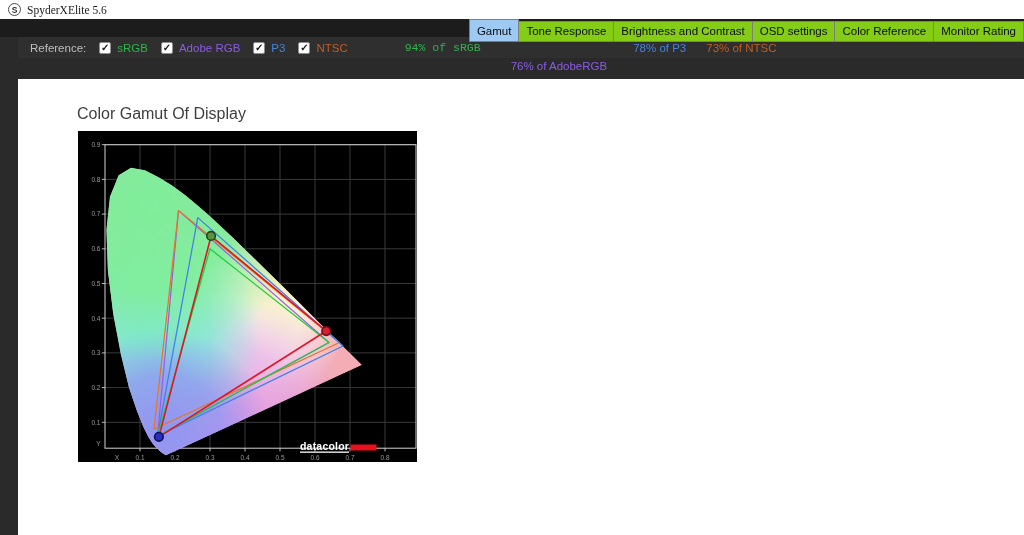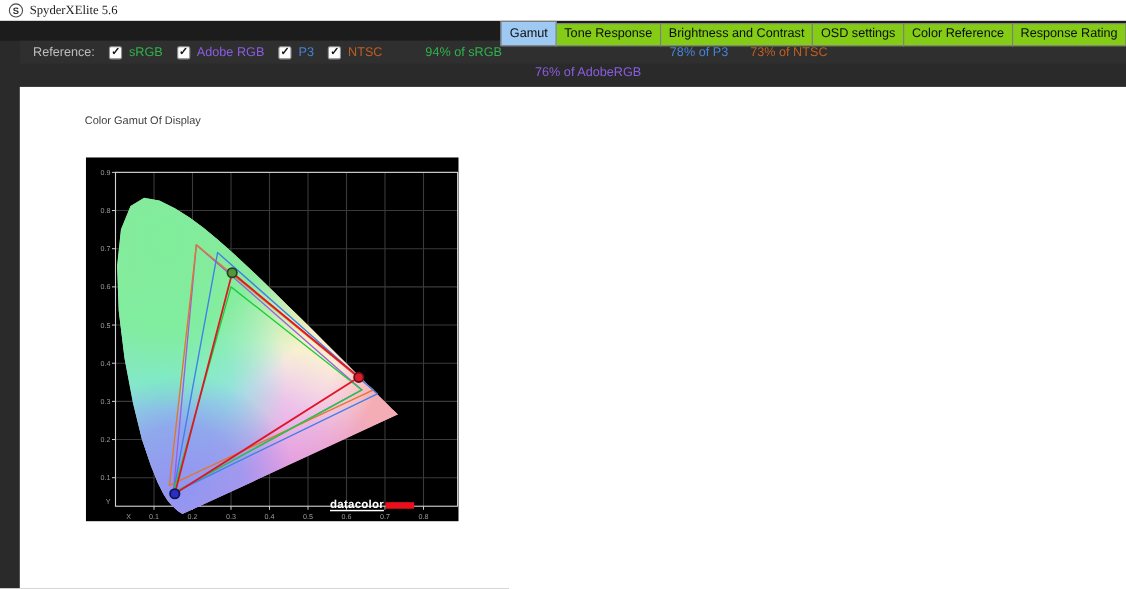--- a/index.html
+++ b/index.html
@@ -45,52 +45,52 @@
   }
   .ref-group { display: flex; align-items: center; gap: 6px; margin-left: 13px; }
   .ref-group:first-of-type { margin-left: 8px; }
   .checkbox {
     width: 12px; height: 12px; background: #fcfcfc;
     border: 1px solid #8f8f8f; border-radius: 2px;
     color: #141414; font-size: 10px; font-weight: bold; line-height: 10px;
     text-align: center; cursor: pointer;
   }
   .ref-pct { white-space: nowrap; }
-  .pct-1 { margin-left: 39px; }
+  .pct-1 { margin-left: 57px; font-family: Liberation Mono, monospace; }
   .pct-2 { margin-left: 30px; margin-top: 36px; }
   .pct-3 { margin-left: 26px; }
   .pct-4 { margin-left: 20px; }
   
   .content {
     position: absolute; top: 60px; left: 18px; right: 0; bottom: 0;
     background: #ffffff;
   }
-  .heading { position: absolute; left: 59px; top: 26px; font-size: 10px; color: #3e3e3e; }
-  .chart-wrap { position: absolute; left: 60px; top: 64px; width: 376px; height: 331px; }
+  .heading { position: absolute; left: 59px; top: 26px; font-size: 16px; color: #3e3e3e; }
+  .chart-wrap { position: absolute; left: 60px; top: 52px; width: 376px; height: 331px; }
   #gamut-svg { display: block; }
   #gamut-svg text { font-family: "Liberation Sans", sans-serif; }
   .summary { position: absolute; left: 59px; top: 422px; font-size: 13.5px; color: #3f3f3f; }
 </style>
 </head>
 <body>
 
 <div class="titlebar">
   <span class="title-icon">S</span>
   <span class="title-text">SpyderXElite 5.6</span>
 </div>
 
 <div class="app-frame">
   <div class="topbar">
     <div class="tabs">
       <div class="tab active">Gamut</div>
       <div class="tab">Tone Response</div>
       <div class="tab">Brightness and Contrast</div>
       <div class="tab">OSD settings</div>
       <div class="tab">Color Reference</div>
-      <div class="tab">Response Rating</div>
+      <div class="tab">Monitor Rating</div>
     </div>
   </div>
 
   <div class="refbar">
     <span class="ref-label">Reference:</span>
 
     <span class="ref-group">
       <span class="checkbox">✓</span>
       <span style="color: rgb(47, 178, 75);">sRGB</span>
     </span>

